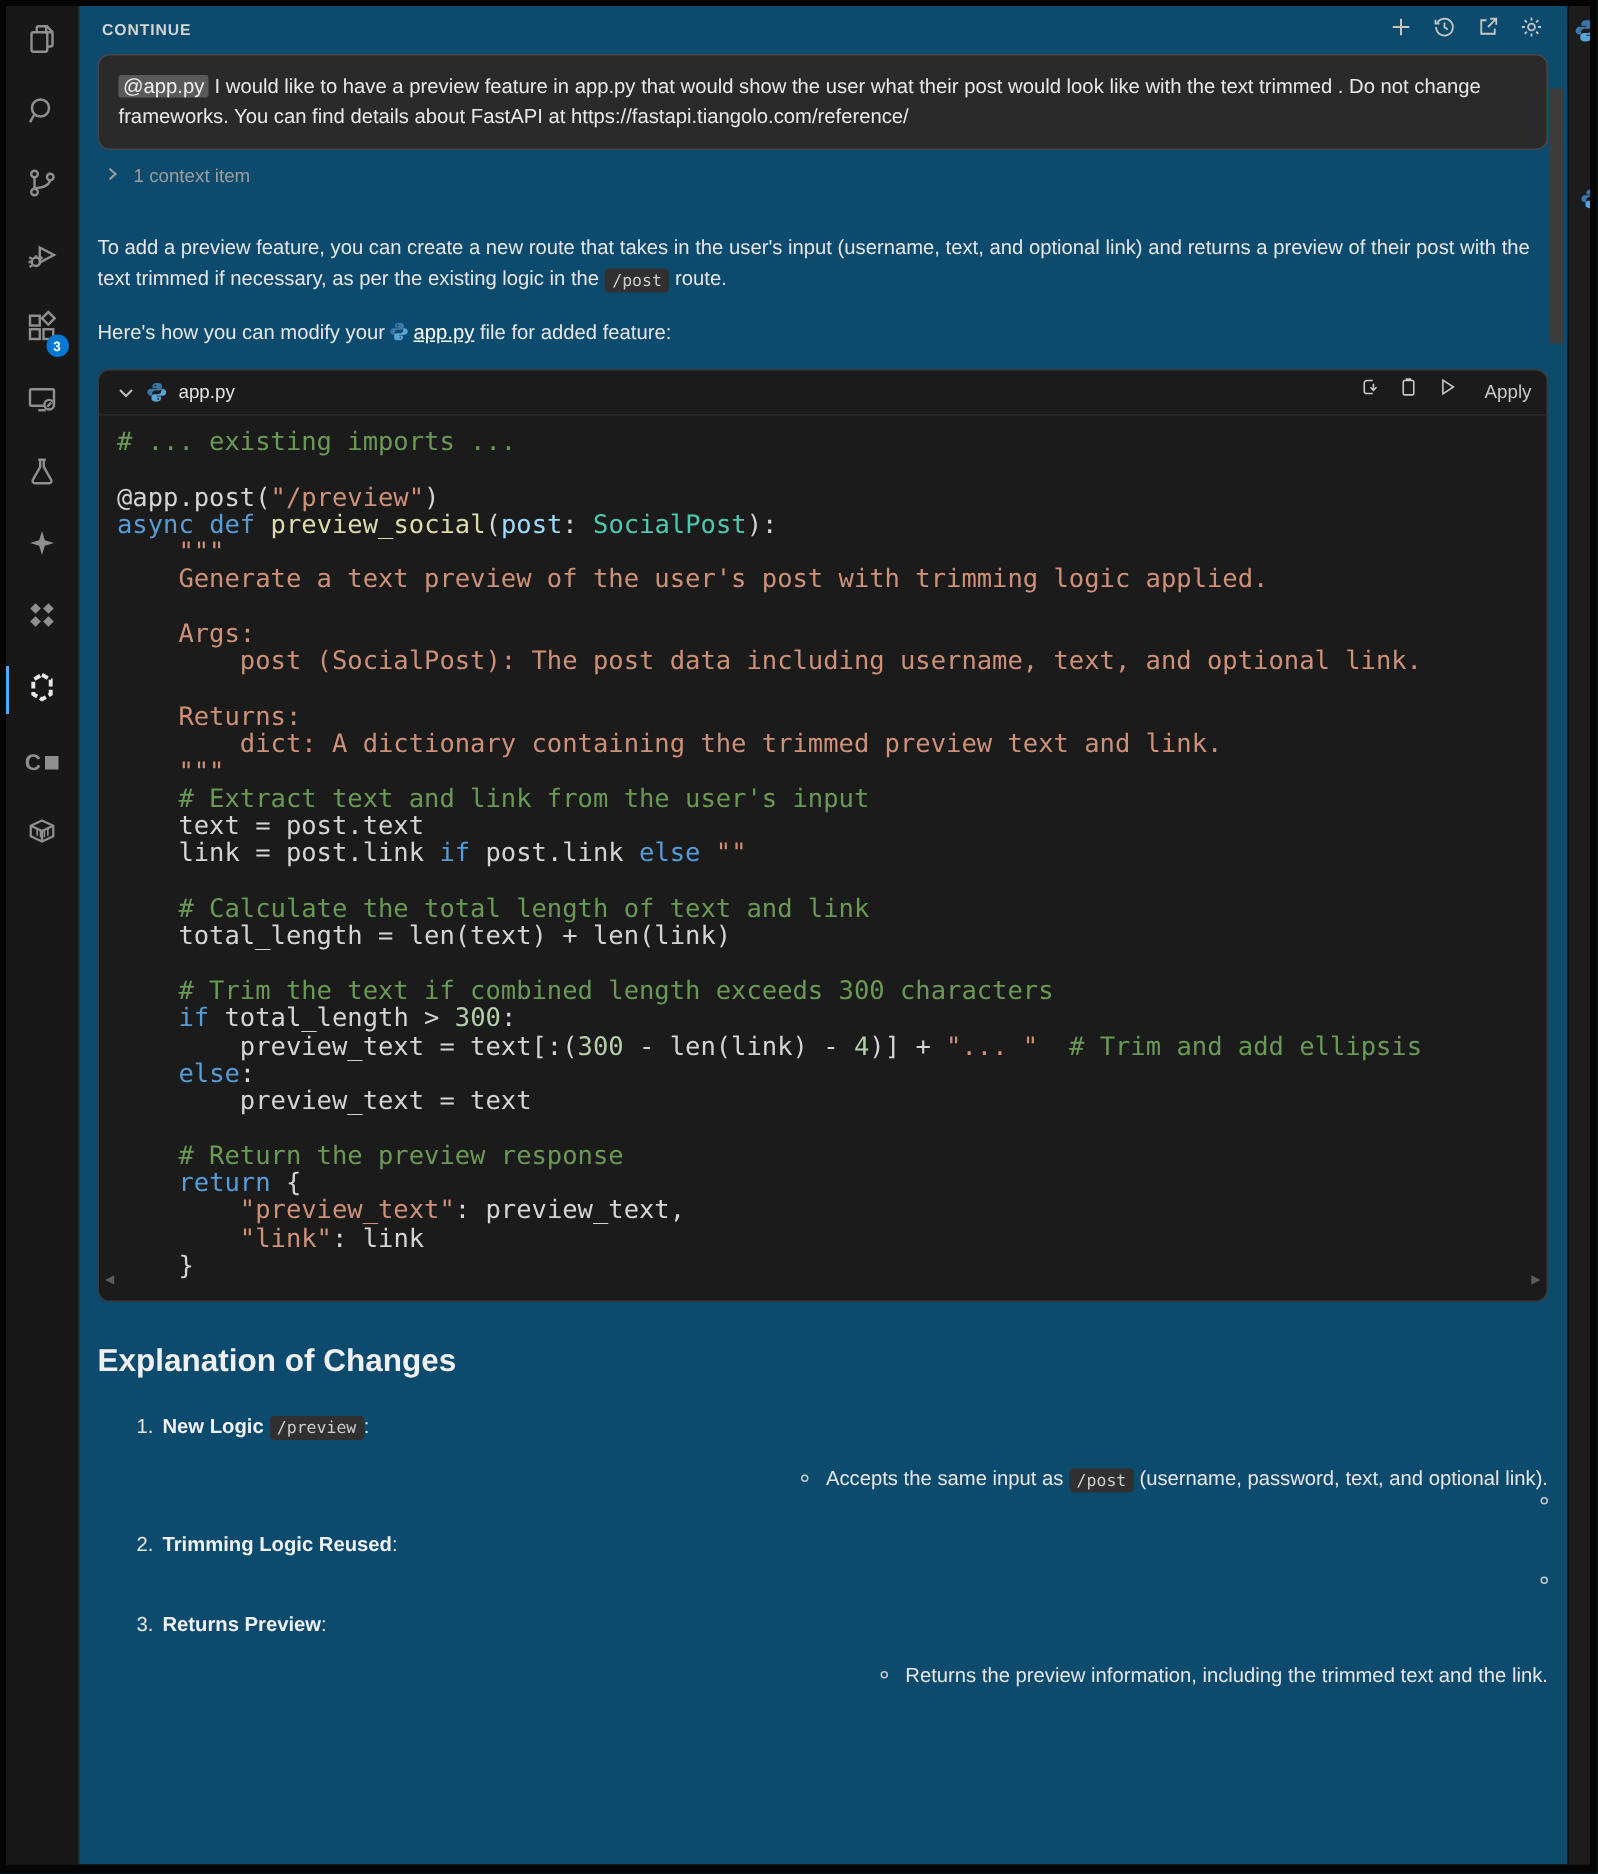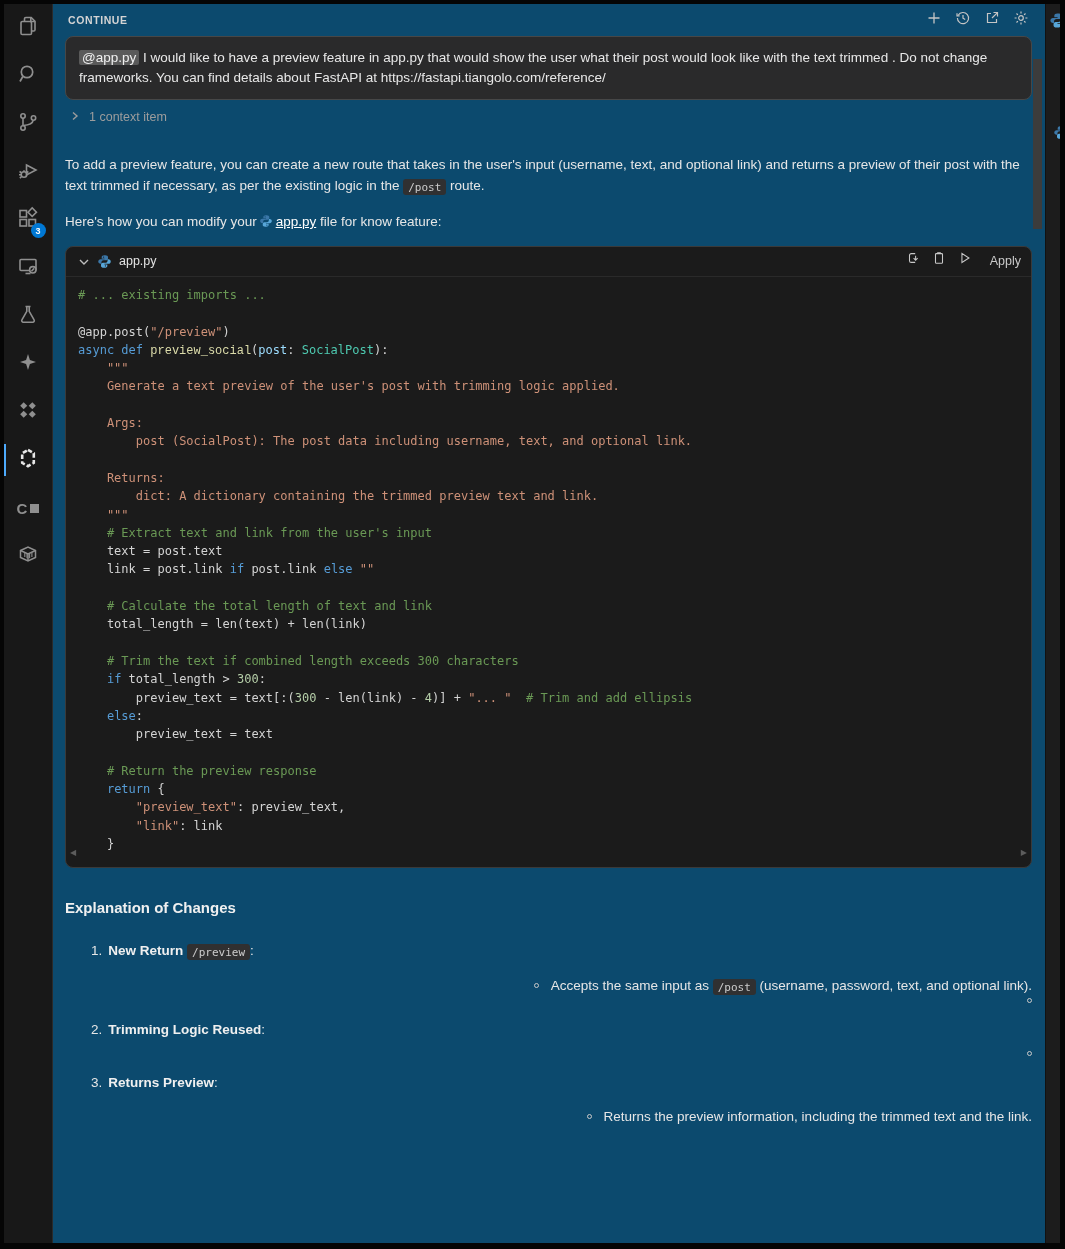--- a/index.html
+++ b/index.html
@@ -41,30 +41,30 @@
 
   
   .code-block { border:1px solid #3a3a3a; border-radius:8px; background:#1b1b1b; margin:13px 0 0 0; position:relative; }
   .code-header { height:30px; display:flex; align-items:center; padding:0 10px 0 12px; gap:7px; border-bottom:1px solid #2a2a2a; }
   .code-header .fname { color:#e3e3e3; font-size:12.5px; }
   .code-header svg.cv { width:12px; height:12px; color:#bdbdbd; cursor:pointer; }
   .code-header .py16 { width:15px; height:15px; }
   .code-actions { margin-left:auto; display:flex; align-items:center; gap:12px; color:#c9c9c9; }
   .code-actions .act { display:flex; align-items:center; gap:18px; font-size:12.5px; cursor:pointer; }
   .code-actions svg { width:14px; height:14px; }
-  .code-body { padding:9px 0 14px 12px; font-family:"DejaVu Sans Mono", monospace; font-size:12px; white-space:pre; overflow:hidden; }
+  .code-body { padding:9px 0 14px 12px; font-family:"DejaVu Sans Mono", monospace; font-size:17px; white-space:pre; overflow:hidden; }
   .code-line { height:18.3px; line-height:18.3px; }
   .tk-d { color:#d4d4d4; } .tk-c { color:#6a9955; } .tk-k { color:#569cd6; }
-  .tk-f { color:#dcdcaa;font-family:Liberation Mono, monospace; } .tk-t { color:#4ec9b0; } .tk-s { color:#ce9178; }
+  .tk-f { color:#dcdcaa; } .tk-t { color:#4ec9b0; } .tk-s { color:#ce9178; }
   .tk-n { color:#b5cea8; } .tk-p { color:#9cdcfe; }
   .hscroll-arrow { position:absolute; bottom:4px; font-size:8px; color:#5c5c5c; }
   .hscroll-arrow.l { left:4px; } .hscroll-arrow.r { right:4px; }
 
   
-  .exp-heading { font-size:15px; font-weight:700; color:#f0f0f0; margin:29px 0 22px 0; }
+  .exp-heading { font-size:21px; font-weight:700; color:#f0f0f0; margin:29px 0 22px 0; }
   .exp-item { display:flex; gap:6px; margin:14px 0 13px 26px; font-size:13.5px; line-height:21px; }
   .exp-item strong { font-weight:700; color:#f0f0f0; }
   .bullets { list-style:none; margin:13px 0 13px 66px; }
   .bullets li { display:flex; gap:12px; margin:2px 0; line-height:22px; font-size:13.5px; align-items:baseline;justify-content:flex-end; }
   .ring { width:5px; height:5px; border:1.2px solid #c9c9c9; border-radius:50%; flex-shrink:0; position:relative; top:-2px; }
 
   
   .v-scrollbar { position:absolute; right:3px; top:55px; width:9px; height:170px; background:#3c3c3c; cursor:pointer; }
   .editor-sliver { width:15px; background:#1c1c1c; border-left:1px solid #111; position:relative; overflow:hidden; flex-shrink:0; }
   .sliver-ico { position:absolute; width:17px; height:17px; left:3px; }
@@ -198,21 +198,21 @@
               <path d="M3 1.5 7 5 3 8.5"></path>
             </svg></span>
         <span>1 context item</span>
       </div>
 
       <div class="md">
         <p class="p1"><span>To add a preview feature, you can create a new route that takes in the user's input (username, text, and optional link) and returns a preview of their post with the text trimmed if necessary, as per the existing logic in the </span><code class="chip">/post</code><span> route.</span></p>
         <p><span>Here's how you can modify your</span><span class="inline-py"><svg viewBox="0 0 24 24" width="14" height="14">
                 <path fill="#3b77a8" d="M11.9 2c-2.7 0-4.4 1.2-4.4 3v2.4h4.6v.9H5.6C3.6 8.3 2 9.9 2 12c0 2.1 1.6 3.6 3.6 3.6h1.5v-2.3c0-1.9 1.6-3.3 3.5-3.3h4c1.7 0 3-1.4 3-3V5c0-1.8-1.7-3-4.4-3h-1.3zm-1.4 1.9a1 1 0 1 1 0 2 1 1 0 0 1 0-2z"></path>
                 <path fill="#58a6d8" d="M12.1 22c2.7 0 4.4-1.2 4.4-3v-2.4h-4.6v-.9h6.5c2 0 3.6-1.6 3.6-3.7 0-2.1-1.6-3.6-3.6-3.6h-1.5v2.3c0 1.9-1.6 3.3-3.5 3.3h-4c-1.7 0-3 1.4-3 3V19c0 1.8 1.7 3 4.4 3h1.3zm1.4-1.9a1 1 0 1 1 0-2 1 1 0 0 1 0 2z"></path>
-              </svg></span><span class="file-link">app.py</span><span> file for know feature:</span></p>
+              </svg></span><span class="file-link">app.py</span><span> file for added feature:</span></p>
 
         <div class="code-block">
           <div class="code-header">
             <svg class="cv" viewBox="0 0 12 12" fill="none" stroke="currentColor" stroke-width="1.4">
                 <path d="M2 4l4 4 4-4"></path>
               </svg>
             <span class="py16"><svg viewBox="0 0 24 24" width="15" height="15">
                   <path fill="#3b77a8" d="M11.9 2c-2.7 0-4.4 1.2-4.4 3v2.4h4.6v.9H5.6C3.6 8.3 2 9.9 2 12c0 2.1 1.6 3.6 3.6 3.6h1.5v-2.3c0-1.9 1.6-3.3 3.5-3.3h4c1.7 0 3-1.4 3-3V5c0-1.8-1.7-3-4.4-3h-1.3zm-1.4 1.9a1 1 0 1 1 0 2 1 1 0 0 1 0-2z"></path>
                   <path fill="#58a6d8" d="M12.1 22c2.7 0 4.4-1.2 4.4-3v-2.4h-4.6v-.9h6.5c2 0 3.6-1.6 3.6-3.7 0-2.1-1.6-3.6-3.6-3.6h-1.5v2.3c0 1.9-1.6 3.3-3.5 3.3h-4c-1.7 0-3 1.4-3 3V19c0 1.8 1.7 3 4.4 3h1.3zm1.4-1.9a1 1 0 1 1 0-2 1 1 0 0 1 0 2z"></path>
                 </svg></span>
@@ -240,21 +240,21 @@
           </div>
           <div class="code-body"><div class="code-line"><span class="tk-c"># ... existing imports ...</span></div><div class="code-line">&nbsp;</div><div class="code-line"><span class="tk-d">@app.post(</span><span class="tk-s">"/preview"</span><span class="tk-d">)</span></div><div class="code-line"><span class="tk-k">async</span><span class="tk-d"> </span><span class="tk-k">def</span><span class="tk-d"> </span><span class="tk-f">preview_social</span><span class="tk-d">(</span><span class="tk-p">post</span><span class="tk-d">: </span><span class="tk-t">SocialPost</span><span class="tk-d">):</span></div><div class="code-line"><span class="tk-s">    """</span></div><div class="code-line"><span class="tk-s">    Generate a text preview of the user's post with trimming logic applied.</span></div><div class="code-line">&nbsp;</div><div class="code-line"><span class="tk-s">    Args:</span></div><div class="code-line"><span class="tk-s">        post (SocialPost): The post data including username, text, and optional link.</span></div><div class="code-line">&nbsp;</div><div class="code-line"><span class="tk-s">    Returns:</span></div><div class="code-line"><span class="tk-s">        dict: A dictionary containing the trimmed preview text and link.</span></div><div class="code-line"><span class="tk-s">    """</span></div><div class="code-line"><span class="tk-c">    # Extract text and link from the user's input</span></div><div class="code-line"><span class="tk-d">    text = post.text</span></div><div class="code-line"><span class="tk-d">    link = post.link </span><span class="tk-k">if</span><span class="tk-d"> post.link </span><span class="tk-k">else</span><span class="tk-d"> </span><span class="tk-s">""</span></div><div class="code-line">&nbsp;</div><div class="code-line"><span class="tk-c">    # Calculate the total length of text and link</span></div><div class="code-line"><span class="tk-d">    total_length = len(text) + len(link)</span></div><div class="code-line">&nbsp;</div><div class="code-line"><span class="tk-c">    # Trim the text if combined length exceeds 300 characters</span></div><div class="code-line"><span class="tk-d">    </span><span class="tk-k">if</span><span class="tk-d"> total_length &gt; </span><span class="tk-n">300</span><span class="tk-d">:</span></div><div class="code-line"><span class="tk-d">        preview_text = text[:(</span><span class="tk-n">300</span><span class="tk-d"> - len(link) - </span><span class="tk-n">4</span><span class="tk-d">)] + </span><span class="tk-s">"... "</span><span class="tk-d">  </span><span class="tk-c"># Trim and add ellipsis</span></div><div class="code-line"><span class="tk-d">    </span><span class="tk-k">else</span><span class="tk-d">:</span></div><div class="code-line"><span class="tk-d">        preview_text = text</span></div><div class="code-line">&nbsp;</div><div class="code-line"><span class="tk-c">    # Return the preview response</span></div><div class="code-line"><span class="tk-d">    </span><span class="tk-k">return</span><span class="tk-d"> {</span></div><div class="code-line"><span class="tk-d">        </span><span class="tk-s">"preview_text"</span><span class="tk-d">: preview_text,</span></div><div class="code-line"><span class="tk-d">        </span><span class="tk-s">"link"</span><span class="tk-d">: link</span></div><div class="code-line"><span class="tk-d">    }</span></div></div>
           <span class="hscroll-arrow l">◀</span>
           <span class="hscroll-arrow r">▶</span>
         </div>
 
         <div class="exp-heading">Explanation of Changes</div>
         <div>
             <div class="exp-item">
               <span>1.</span>
-              <span><strong>New Return</strong> <code class="chip">/preview</code>:</span>
+              <span><strong>New Logic</strong> <code class="chip">/preview</code>:</span>
             </div>
             <ul class="bullets">
               <li>
                 <span class="ring"></span>
                 <span>Accepts the same input as <code class="chip">/post</code> (username, password, text, and optional link).</span>
               </li>
               <li>
                 <span class="ring"></span>
               </li>
             </ul>

